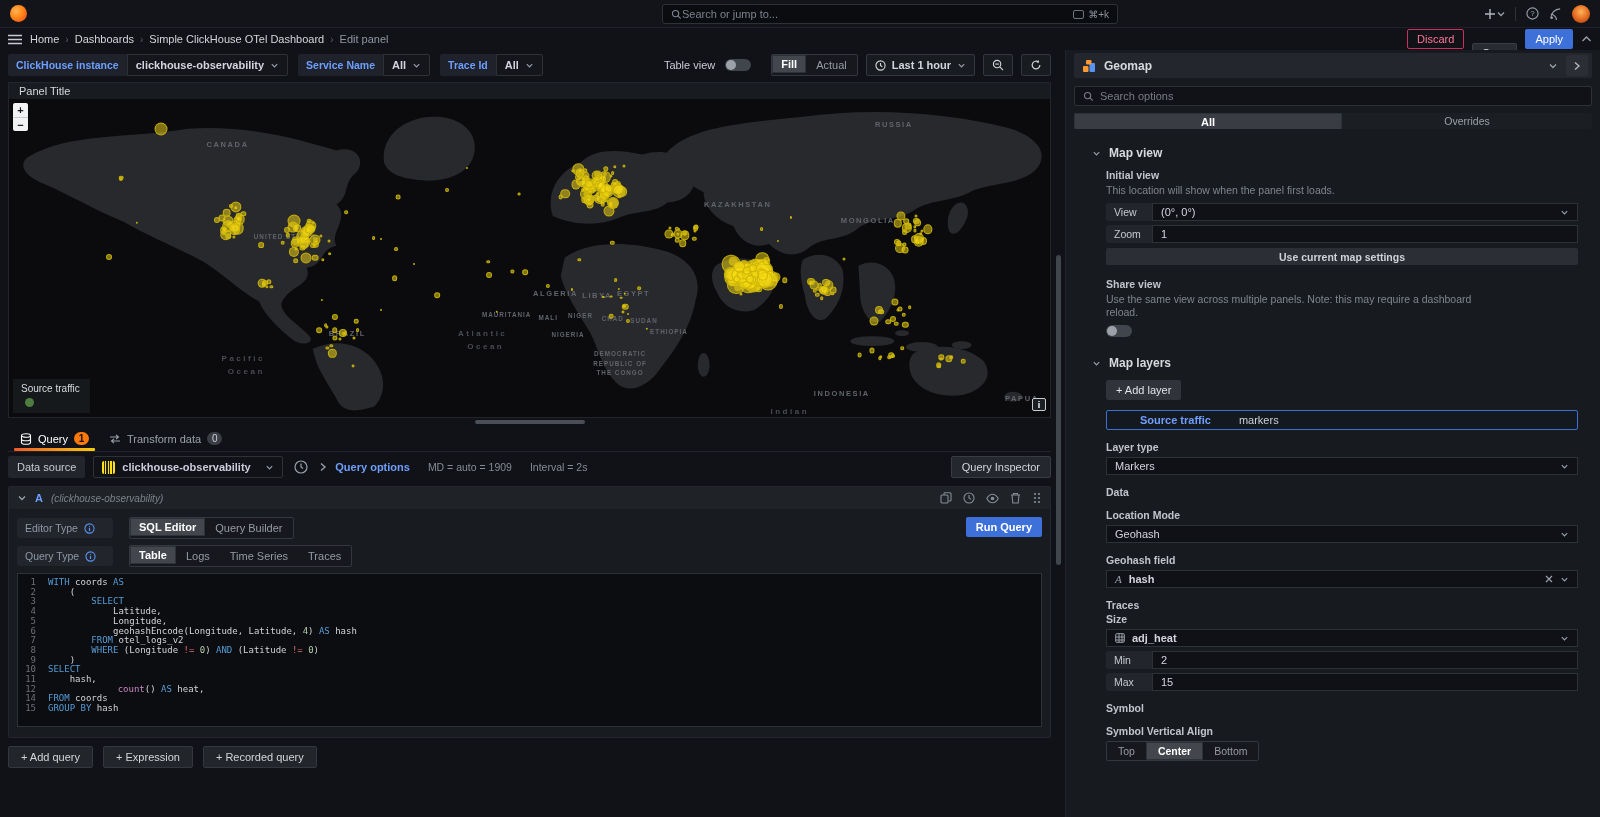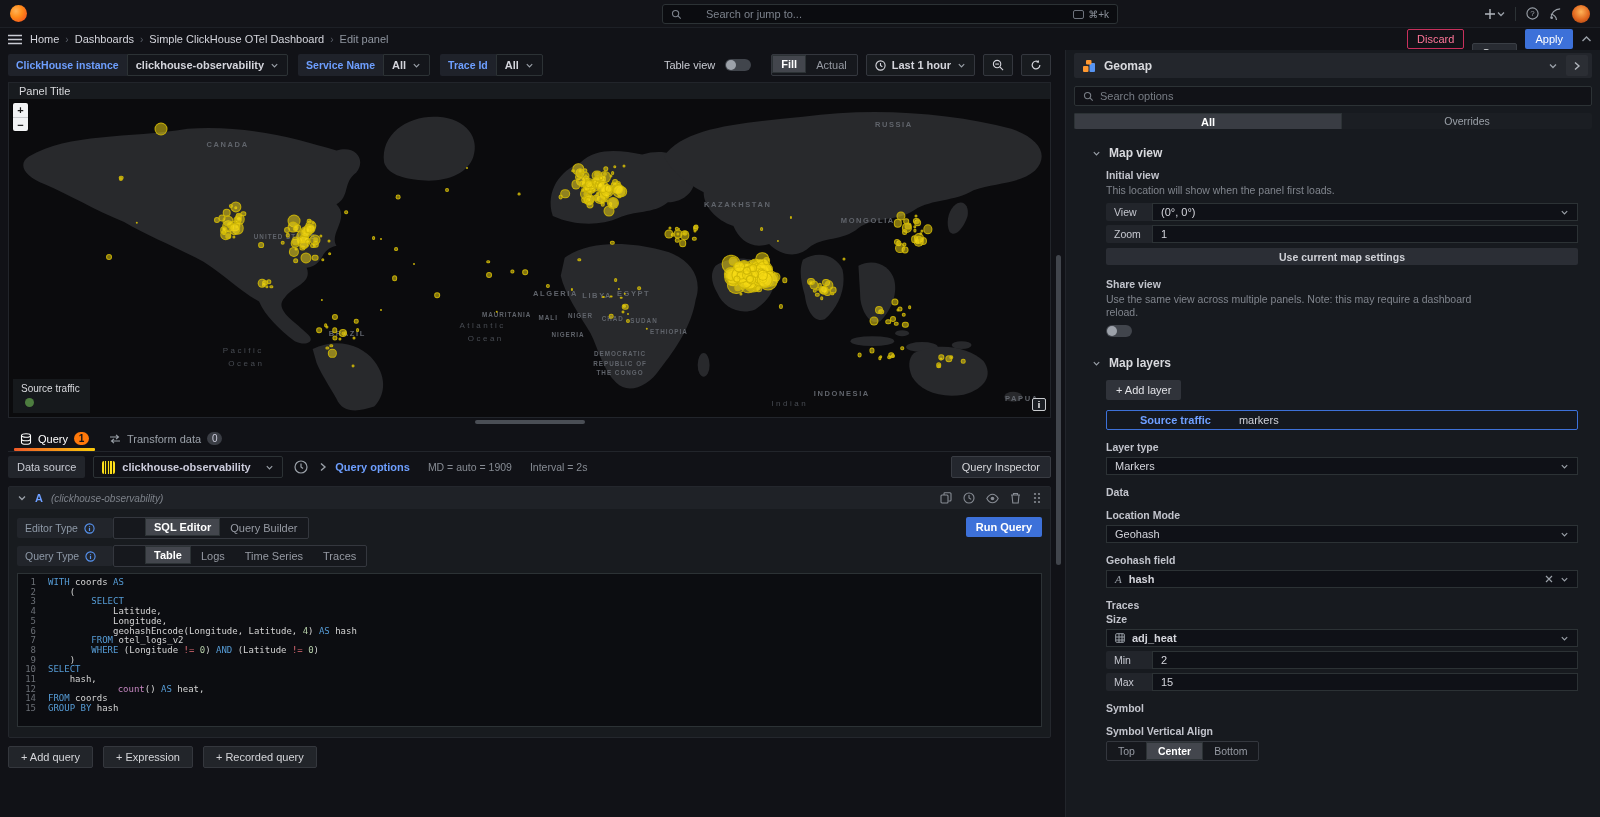--- a/index.html
+++ b/index.html
@@ -3,21 +3,21 @@
 <meta charset="utf-8">
 <style>
   * { margin:0; padding:0; box-sizing:border-box; }
   html,body { width:1600px; height:817px; overflow:hidden; }
   body { background:#111217; color:#ccccdc; font-family:"Liberation Sans", sans-serif; font-size:11px; }
   svg { display:block; }
 
   
   .topbar { height:28px; background:#131419; border-bottom:1px solid #1d2026; display:flex; align-items:center; padding:0 10px; position:relative; }
   .glogo { width:17px; height:17px; border-radius:50%; background:radial-gradient(circle at 35% 35%, #ffb357 0%, #ff8c1a 40%, #f0421f 100%); }
-  .search-box { position:absolute; left:662px; width:456px; height:20px; top:4px; background:#0b0c10; border:1px solid #2c3235; border-radius:3px; display:flex; align-items:center; gap:24px; padding:0 8px; color:#7c828c; }
+  .search-box { position:absolute; left:662px; width:456px; height:20px; top:4px; background:#0b0c10; border:1px solid #2c3235; border-radius:3px; display:flex; align-items:center; gap:0; padding:0 8px; color:#7c828c; }
   .search-box .ph { flex:1; }
   .kbd-hint { display:flex; align-items:center; gap:4px; color:#8b909a; font-size:10px; }
   .kbd-box { width:11px; height:9px; border:1px solid #6d727c; border-radius:2px; }
   .topbar-right { margin-left:auto; display:flex; align-items:center; gap:10px; color:#9aa0a8; }
   .tb-divider { width:1px; height:14px; background:#2c3235; }
   .avatar { width:18px; height:18px; border-radius:50%; background:radial-gradient(circle at 50% 38%, #ffb357 0%, #e0671f 55%, #9c3c12 100%); }
 
   
   .navbar { height:22px; display:flex; align-items:center; padding:0 8px; gap:8px; }
   .crumbs { display:flex; align-items:center; gap:6px; font-size:11px; }
@@ -51,21 +51,21 @@
   .seg.sel { background:#43464d; color:#fff; font-weight:700; }
   .tool-btn { height:22px; background:#181b1f; border:1px solid #34373e; border-radius:2px; display:flex; align-items:center; gap:6px; padding:0 8px; color:#d4d5dc; cursor:pointer; }
 
   
   .map-panel { margin-top:2px; background:#181b1f; border:1px solid #22252b; }
   .panel-header { height:16px; display:flex; align-items:center; padding:0 10px; font-size:11px; color:#d8d9dd; }
   .map-area { position:relative; height:318px; background:#0b0b0d; overflow:hidden; }
   .map-land { position:absolute; inset:0; }
   .map-label { position:absolute; transform:translate(-50%,-50%); color:#60646b; font-size:7.5px; font-weight:700; letter-spacing:1.6px; white-space:nowrap; }
   .map-label.small { font-size:6.3px; letter-spacing:1px; }
-  .map-label.ocean { color:#484c53; font-weight:400; font-size:8px; letter-spacing:2.5px; }
+  .map-label.ocean { color:#484c53; font-weight:700; font-size:8px; letter-spacing:2.5px;margin-top:8px; }
   .marker { position:absolute; border-radius:50%; background:rgba(247,219,20,0.5); border:1px solid rgba(203,180,5,0.9); transform:translate(-50%,-50%); }
   .zoom-ctl { position:absolute; left:4px; top:4px; width:15px; border-radius:2px; overflow:hidden; box-shadow:0 0 0 1px rgba(0,0,0,.4); }
   .zoom-btn { height:14px; background:#f2f3f4; color:#1b1b1b; font-weight:700; font-size:11px; display:flex; align-items:center; justify-content:center; cursor:pointer; }
   .zoom-btn + .zoom-btn { border-top:1px solid #c9cbce; }
   .map-legend { position:absolute; left:4px; bottom:4px; background:rgba(24,27,31,.88); padding:4px 10px 6px 8px; }
   .map-legend .lg-title { font-size:10px; color:#d8d9dd; }
   .lg-dot { width:9px; height:9px; border-radius:50%; margin:4px 0 0 4px; }
   .map-info { position:absolute; right:4px; bottom:6px; width:14px; height:13px; background:#1b1e23; border:1px solid #c9cbce; border-radius:2px; color:#fff; font-size:9px; font-weight:700; display:flex; align-items:center; justify-content:center; cursor:pointer; }
 
   .resize-row { height:8px; display:flex; align-items:center; justify-content:center; }
@@ -93,21 +93,21 @@
   
   .query-card { margin-top:4px; background:#181b1f; border:1px solid #24272d; border-radius:2px; }
   .qhead { height:22px; background:#1f2227; display:flex; align-items:center; gap:8px; padding:0 8px; }
   .q-ref { color:#6e9fff; font-weight:700; }
   .q-hint { color:#7d828a; font-style:italic; font-size:10px; }
   .qhead-icons { margin-left:auto; display:flex; align-items:center; gap:11px; color:#878c94; }
   .qbody { padding:8px 8px 10px; position:relative; }
   .field-row { display:flex; align-items:center; margin-bottom:6px; }
   .field-label { background:#22252b; height:20px; display:flex; align-items:center; gap:6px; padding:0 8px; border-radius:2px; color:#8e99a7; font-size:10.5px; width:96px; }
   .info-i { color:#5794f2; }
-  .field-row .seg-group { margin-left:0;padding-left:31px; }
+  .field-row .seg-group { margin-left:16px; }
   .run-btn { position:absolute; right:8px; top:8px; height:20px; background:#3d71d9; color:#fff; border-radius:2px; display:flex; align-items:center; padding:0 10px; font-weight:600; cursor:pointer; }
   .code-area { margin-top:6px; border:1px solid #2c3235; background:#0c0d11; height:154px; padding:4px 0; font-family:"DejaVu Sans Mono", monospace; font-size:9px; line-height:9.7px; overflow:hidden; }
   .cl { display:flex; }
   .ln { width:30px; text-align:right; padding-right:12px; color:#6b6f76; flex:none; }
   .code-text { white-space:pre; color:#d4d4d4; }
   .tk-k { color:#569cd6; } .tk-f { color:#c586c0;margin-left:48px; } .tk-f2 { color:#ce9178; }
   .tk-o { color:#e06c75; } .tk-n { color:#b5cea8; } .tk-p { color:#d4d4d4; }
 
   .footer-btns { display:flex; gap:10px; margin-top:8px; }
   .footer-btn { height:22px; display:flex; align-items:center; padding:0 12px; background:#22252a; border:1px solid #34373d; border-radius:2px; color:#d5d6da; cursor:pointer; }

